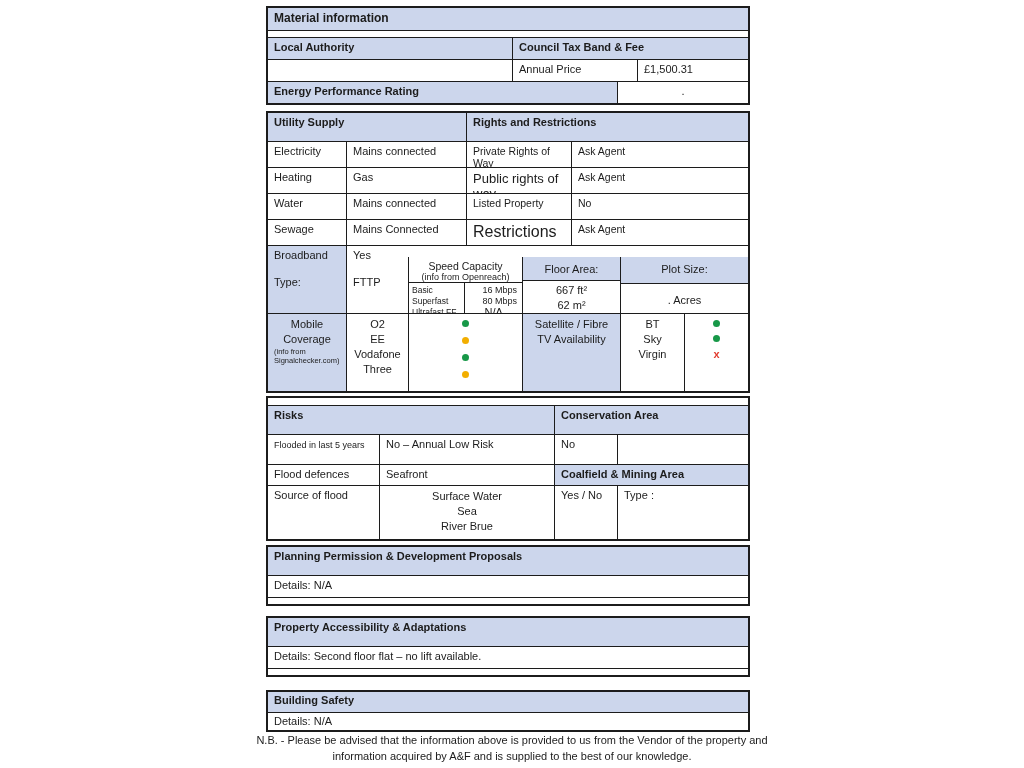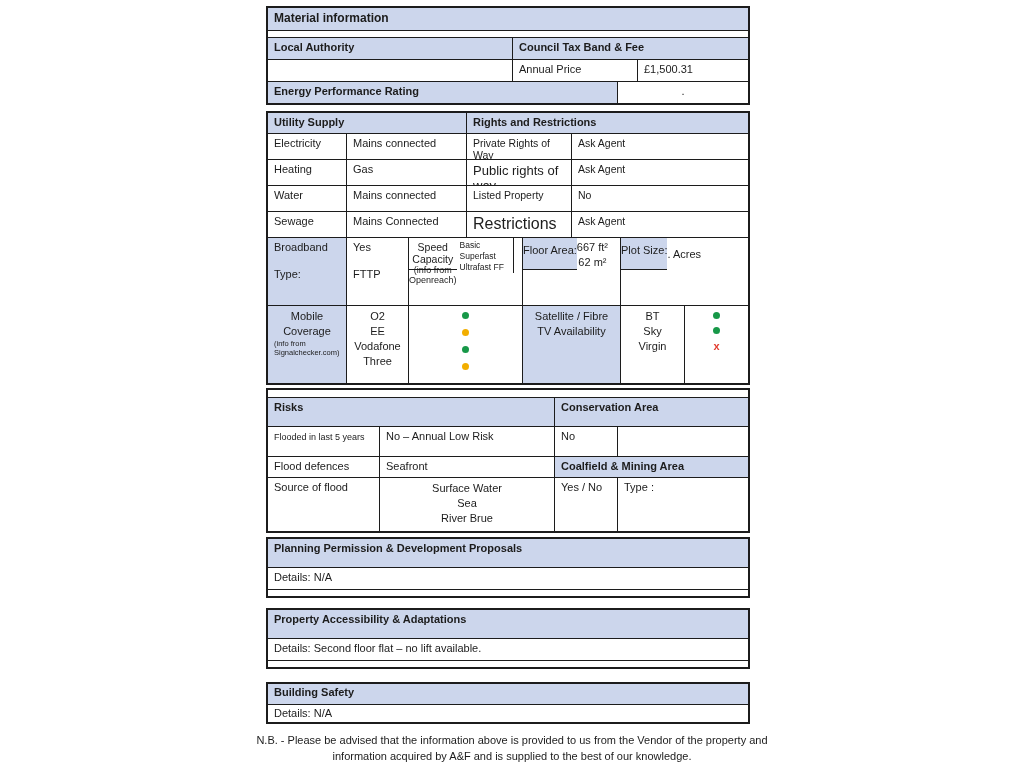--- a/index.html
+++ b/index.html
@@ -6,21 +6,21 @@
   html,body { width:1024px; height:768px; background:#ffffff; font-family:"Liberation Sans", sans-serif; color:#1c1c1c; }
   .doc { position:absolute; left:266px; top:6px; width:484px; font-size:11px; }
   .tbl { border:2px solid #1c1c1c; background:#fff; }
   .row { display:flex; border-top:1px solid #1c1c1c; align-items:stretch; }
   .row:first-child { border-top:none; }
   .c { padding:3px 6px; border-left:1px solid #1c1c1c; overflow:hidden; }
   .c:first-child { border-left:none; }
   .hd { background:#ccd6ec; font-weight:bold; }
   .sp { height:7px; }
   .ctr { text-align:center; }
-  .sub { display:flex; flex-direction:row; padding:0; }
+  .sub { display:flex; flex-direction:column; padding:0;margin-top:11px; }
   .subrow { display:flex; }
   .bb { border-bottom:1px solid #1c1c1c; }
   .bl { border-left:1px solid #1c1c1c; }
   .small { font-size:9px; }
   .tiny { font-size:7.5px; line-height:9px; }
   .dot { width:7px; height:7px; border-radius:50%; display:inline-block; }
   [data-level="good"]  { background:#179848; }
   [data-level="medium"]{ background:#f2ae00; }
   .dotcol { display:flex; flex-direction:column; align-items:center; gap:10px; padding-top:6px; }
   .dotcol2 { display:flex; flex-direction:column; align-items:center; gap:8px; padding-top:6px; }
@@ -47,21 +47,21 @@
       <div class="c" style="width:125px">Annual Price</div>
       <div class="c" style="width:111px">£1,500.31</div>
     </div>
     <div class="row" style="height:22px">
       <div class="c hd" style="width:349px">Energy Performance Rating</div>
       <div class="c ctr" style="width:131px">.</div>
     </div>
   </div>
 
   <div class="tbl" style="margin-top:6px">
-    <div class="row" style="height:20px">
+    <div class="row" style="height:28px">
       <div class="c hd" style="width:198px">Utility Supply</div>
       <div class="c hd" style="width:282px">Rights and Restrictions</div>
     </div>
 
     <div class="row" style="height:26px">
       <div class="c" style="width:78px">Electricity</div>
       <div class="c" style="width:120px">Mains connected</div>
       <div class="c" style="width:105px;font-size:10.5px">Private Rights of Way</div>
       <div class="c" style="width:177px;font-size:10.5px">Ask Agent</div>
     </div>

